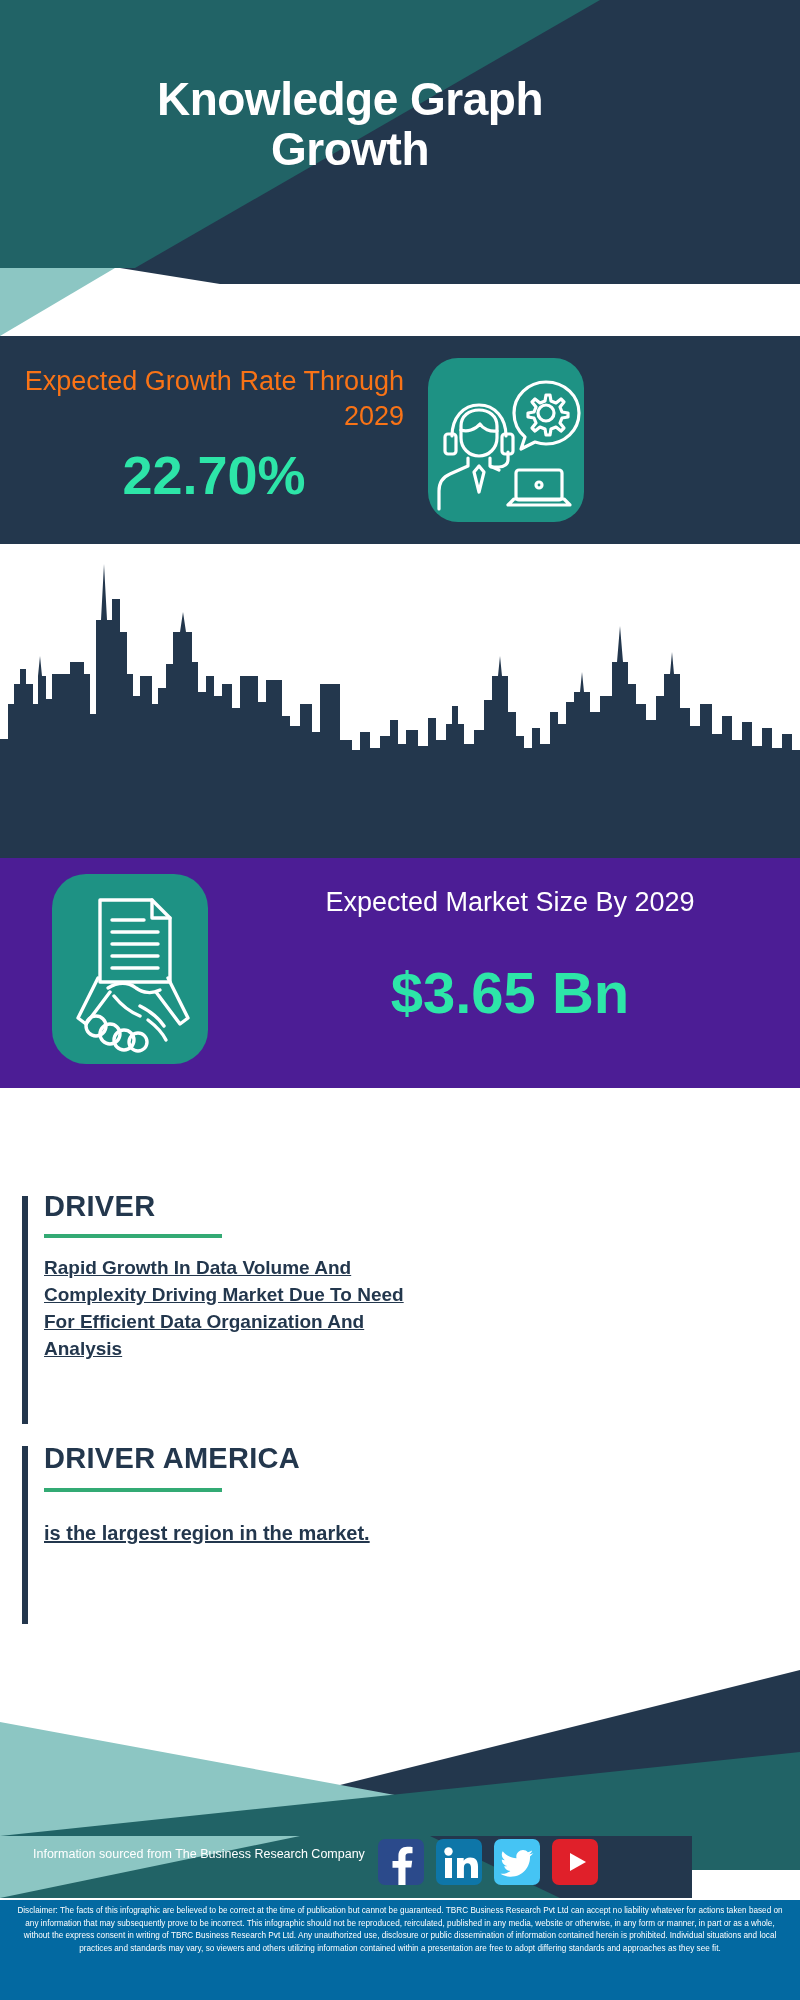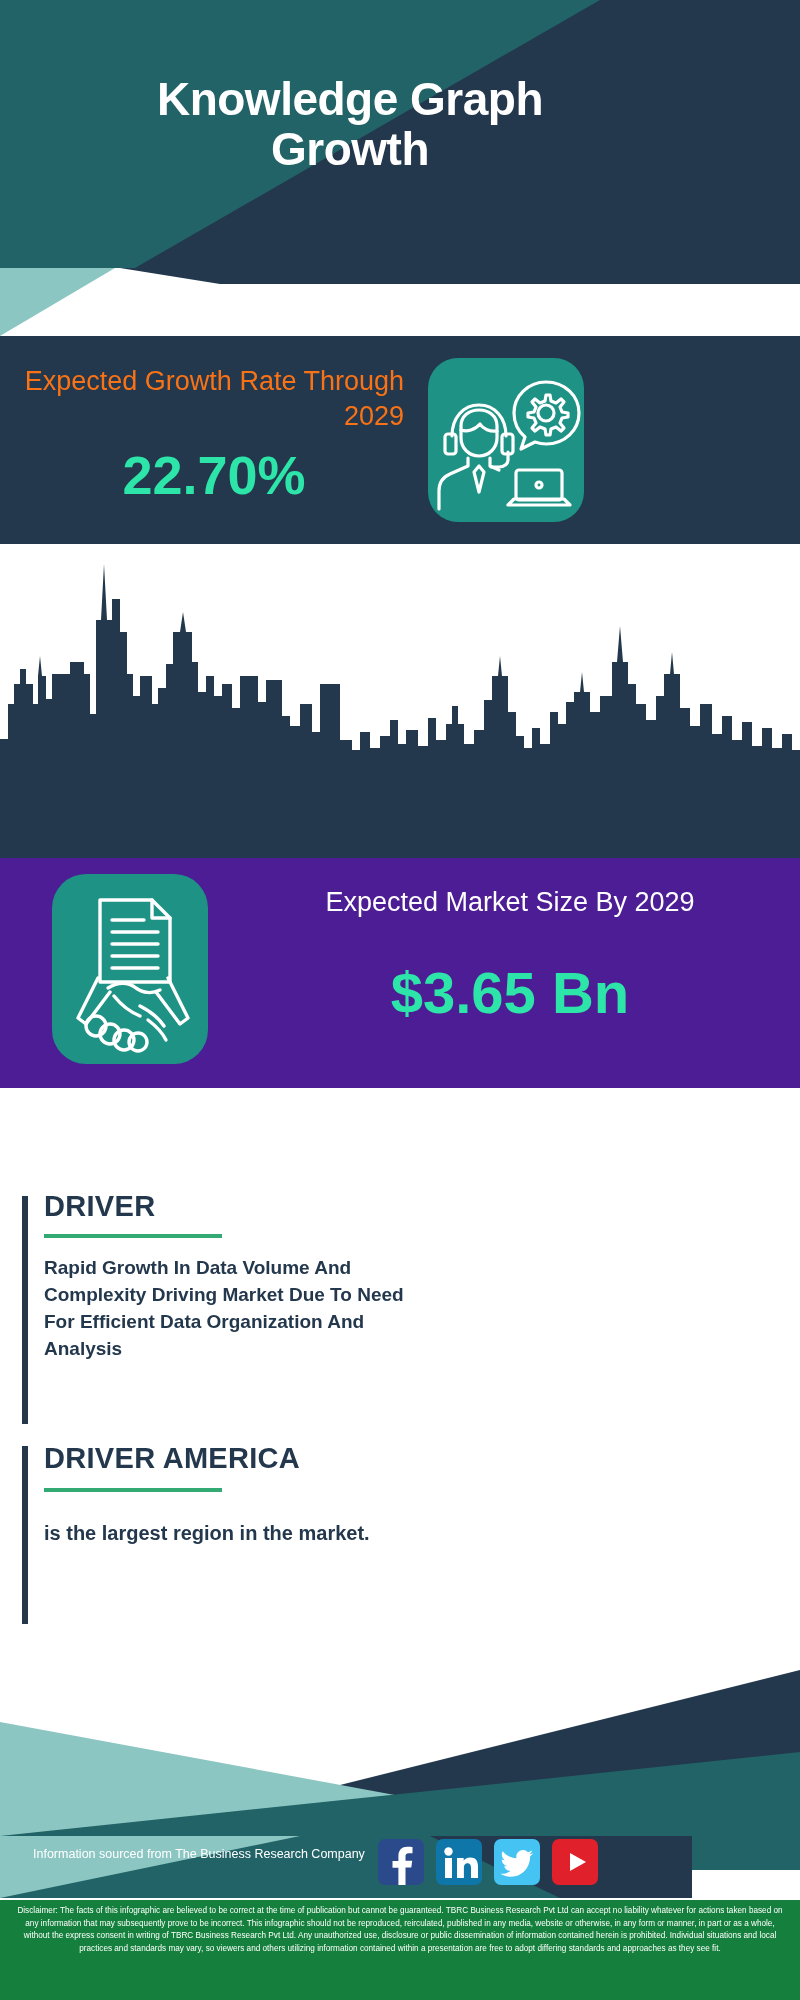--- a/index.html
+++ b/index.html
@@ -107,21 +107,21 @@
   }
   .card-title {
     position:absolute; color:#23374D;
     font-size:29px; font-weight:bold; letter-spacing:0.3px;
   }
   .card-rule {
     position:absolute; height:4px; background:#33AA74;
   }
   .card-body {
     position:absolute; color:#23374D;
-    font-size:19px; font-weight:bold; line-height:27px;
+    font-size:19px; font-weight:bold; line-height:27px;text-decoration:underline;
   }
 
   
   #card-driver { left:22px; top:108px; width:560px; height:228px; }
   #card-driver .card-bar { height:228px; }
   #card-driver .card-title { left:22px; top:-6px; }
   #card-driver .card-rule { left:22px; top:38px; width:178px; }
   #card-driver .card-body { left:22px; top:58px; width:360px; }
 
   #card-region { left:22px; top:358px; width:560px; height:178px; }
@@ -176,21 +176,21 @@
   }
   #soc-fb { left:378px; background:#2B4A8B; }
   #soc-li { left:436px; background:#0E76A8; }
   #soc-tw { left:494px; background:#45C4F4; }
   #soc-yt { left:552px; background:#E0202A; }
   .social svg { display:block; width:46px; height:46px; }
 
   
   .disclaimer {
     position:absolute; left:0; top:1898px; width:800px; height:102px;
-    background:#15803d;
+    background:#0369a1;
     padding:7px 14px 0 14px;
   }
   .disclaimer p {
     color:#ffffff; font-size:8.2px; line-height:12.6px;
     text-align:center;
   }
   .disc-rule {
     position:absolute; left:0; top:0; width:800px; height:2px;
     background:#ffffff;
   }

